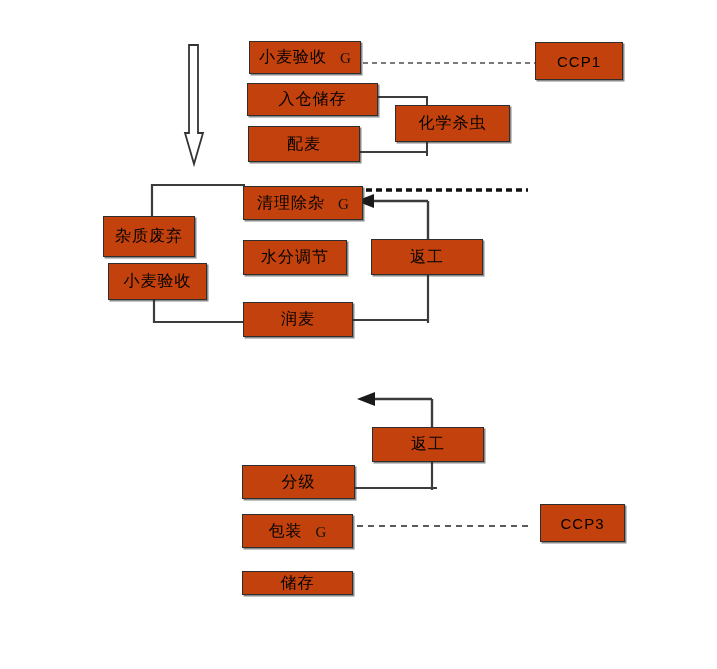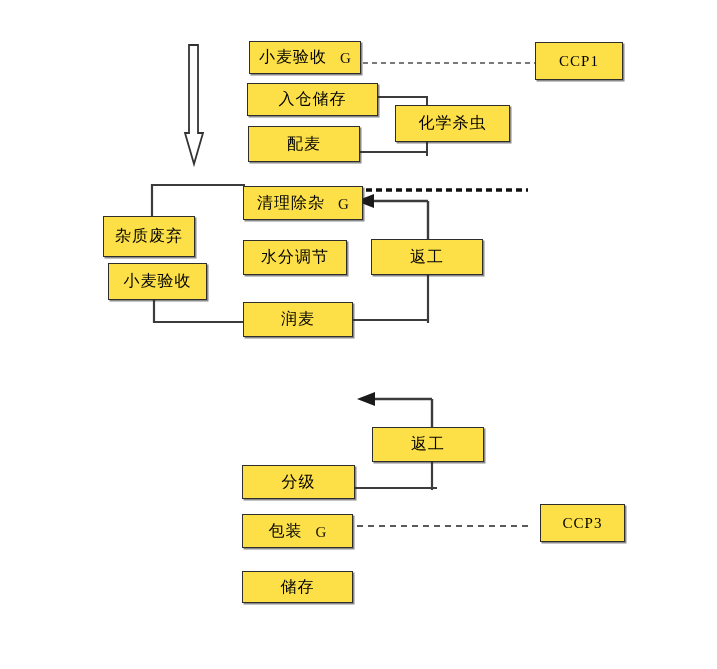--- a/index.html
+++ b/index.html
@@ -7,41 +7,41 @@
     position:relative;
     width:717px;height:669px;
     background:#ffffff;
     font-family:"Liberation Sans","DejaVu Sans",sans-serif;
     overflow:hidden;
   }
   #wires{position:absolute;left:0;top:0;z-index:1;}
   .node{
     position:absolute;
     box-sizing:border-box;
-    background:#fde047;
+    background:#c2410c;
     border:1.5px solid #2e2e2e;
     box-shadow:1.5px 1.5px 0 rgba(40,40,40,0.55);
     display:flex;
     align-items:center;
     justify-content:center;
     gap:13px;
     font-size:16px;
     color:#000;
     z-index:2;
     white-space:nowrap;
   }
   .node .lbl{letter-spacing:1px;}
   .node .g{
     font-family:"Liberation Serif","DejaVu Serif",serif;
     font-size:15px;
     color:#111;
     padding-top:2px;
   }
   .node.ccp{
-    font-family:Liberation Serif, serif;
+    font-family:Liberation Sans, sans-serif;
     font-size:15px;
     letter-spacing:1px;
   }
 </style>
 </head>
 <body>
 
 <div id="canvas">
 
   <svg id="wires" width="717" height="669" viewBox="0 0 717 669">
@@ -136,17 +136,17 @@
 
   <div class="node" style="left:242px;top:514px;width:111px;height:34px">
     <span class="lbl">包装</span>
     <span class="g">G</span>
   </div>
 
   <div class="node ccp" style="left:540px;top:504px;width:85px;height:38px">
     <span class="lbl">CCP3</span>
   </div>
 
-  <div class="node" style="left:242px;top:571px;width:111px;height:32px">
+  <div class="node" style="left:242px;top:571px;width:111px;height:24px">
     <span class="lbl">储存</span>
   </div>
 
 </div>
 
 </body></html>

